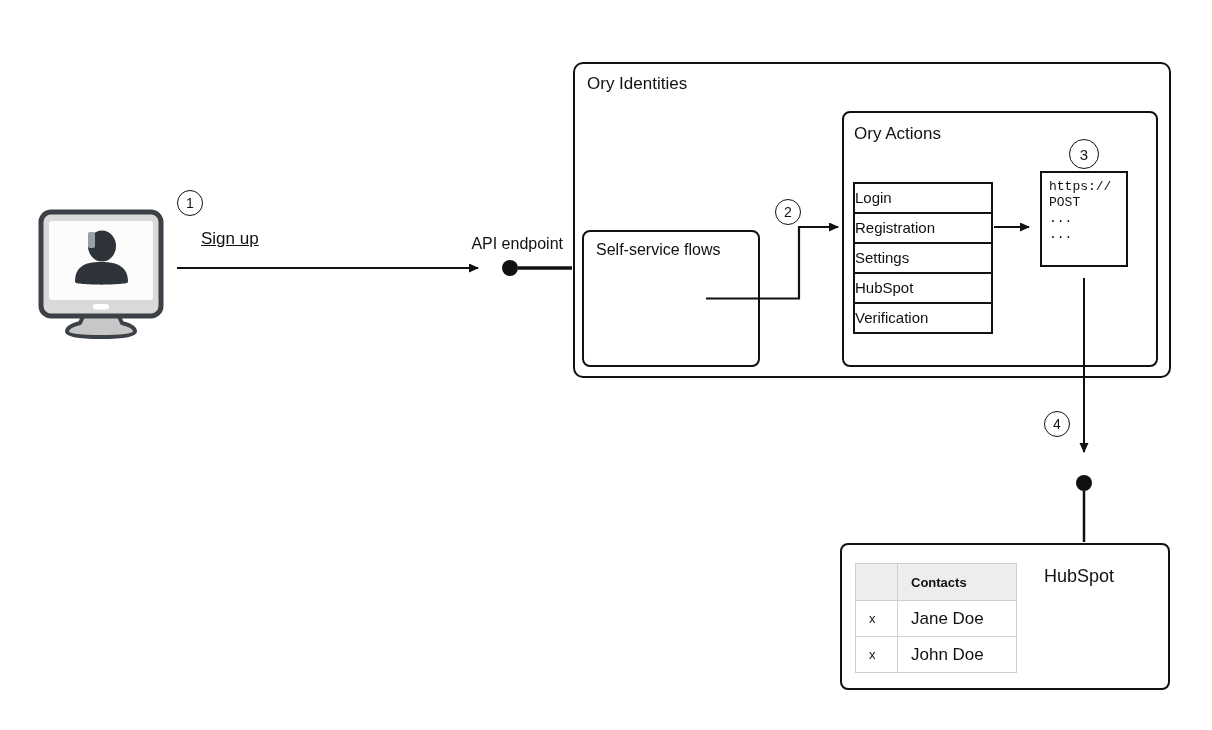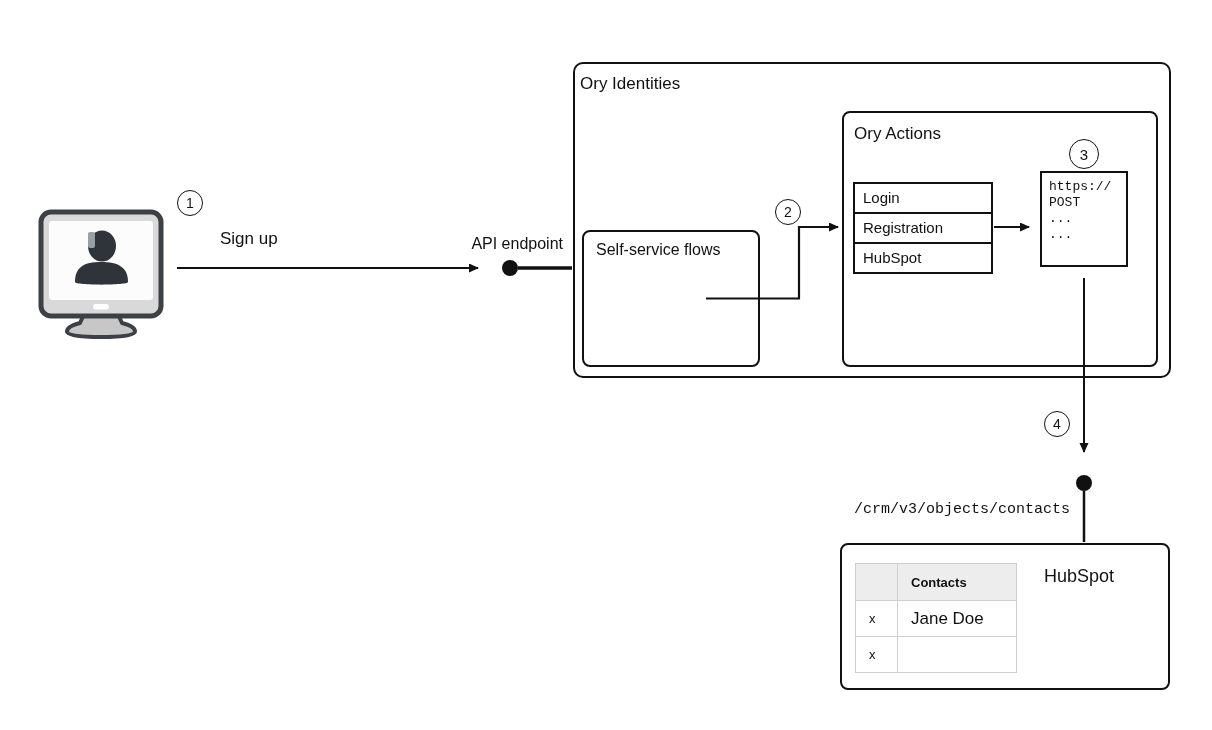--- a/index.html
+++ b/index.html
@@ -16,21 +16,21 @@
     font-size:14px;z-index:6;box-sizing:border-box;
   }
   .badge.lg{width:30px;height:30px;font-size:15px;}
   .label{position:absolute;font-size:17px;white-space:nowrap;z-index:5;}
   .mono{font-family:"Liberation Mono","DejaVu Sans Mono",monospace;}
   .flows{
     position:absolute;left:853px;top:182px;width:140px;border:2px solid #111;
     background:#fff;box-sizing:border-box;z-index:5;
   }
   .flow-row{
-    height:28px;line-height:28px;padding-left:8px;font-size:15px;
+    height:28px;line-height:28px;padding-left:0;font-size:15px;
     border-bottom:2px solid #111;white-space:nowrap;background:#fff;
   }
   .flow-row:last-child{border-bottom:none;}
   .codebox{
     position:absolute;left:1040px;top:171px;width:88px;height:96px;
     border:2.5px solid #111;background:#fff;box-sizing:border-box;z-index:5;
     padding:6px 0 0 7px;
   }
   .code-line{font-family:"Liberation Mono","DejaVu Sans Mono",monospace;font-size:13px;line-height:16px;white-space:pre;}
   .crm{position:absolute;left:840px;top:501px;width:230px;text-align:right;font-size:15px;z-index:5;}
@@ -47,37 +47,39 @@
   .c2{flex:1;padding-left:13px;}
   .crow.head .c2{font-weight:bold;font-size:13px;}
   .icon-wrap{position:absolute;left:36px;top:206px;z-index:5;}
 </style>
 </head>
 <body>
 
 <div class="canvas">
 
   <div class="box" style="left:573px;top:62px;width:598px;height:316px;">
-    <div class="box-title" style="padding:10px 0 0 5px;">Ory Identities</div>
+    <div class="box-title" style="padding:10px 0 0 12px;">Ory Identities</div>
   </div>
 
   <div class="box" style="left:582px;top:230px;width:178px;height:137px;border-radius:8px;">
     <div class="box-title" style="padding:9px 0 0 12px;font-size:16px;">Self-service flows</div>
   </div>
 
   <div class="box" style="left:842px;top:111px;width:316px;height:256px;border-radius:8px;">
     <div class="box-title" style="padding:11px 0 0 10px;">Ory Actions</div>
   </div>
 
   <div class="box" style="left:840px;top:543px;width:330px;height:147px;border-radius:8px;"></div>
 
   <div class="flows">
     <div class="flow-row">Login</div>
     <div class="flow-row">Registration</div>
+    <div class="flow-row">Settings</div>
     <div class="flow-row">HubSpot</div>
+    <div class="flow-row">Verification</div>
   </div>
 
   <div class="codebox">
     <div class="code-line">https://</div>
     <div class="code-line">POST</div>
     <div class="code-line">...</div>
     <div class="code-line">...</div>
   </div>
 
   <div class="hs-title">HubSpot</div>
@@ -85,26 +87,26 @@
     <div class="crow head">
       <div class="ccell c1"></div>
       <div class="ccell c2">Contacts</div>
     </div>
     <div class="crow">
       <div class="ccell c1">x</div>
       <div class="ccell c2">Jane Doe</div>
     </div>
     <div class="crow">
       <div class="ccell c1">x</div>
+      <div class="ccell c2">John Doe</div>
     </div>
   </div>
 
-  <div class="label" style="left:220px;top:229px;">Sign up</div>
+  <div class="label" style="left:201px;top:229px;text-decoration:underline;">Sign up</div>
   <div class="label" style="left:445px;top:235px;width:118px;text-align:right;font-size:16px;">API endpoint</div>
-  <div class="crm mono">/crm/v3/objects/contacts</div>
 
   <div class="badge" style="left:177px;top:190px;">1</div>
   <div class="badge" style="left:775px;top:199px;">2</div>
   <div class="badge lg" style="left:1069px;top:139px;">3</div>
   <div class="badge" style="left:1044px;top:411px;">4</div>
 
   <div class="icon-wrap">
     <svg width="130" height="134" viewBox="0 0 130 134">
       <path d="M49,106 L81,106 L86,117 C94,119 99,122 99,125.5 C99,130 82,131 65,131 C48,131 31,130 31,125.5 C31,122 36,119 44,117 Z" fill="#c7c7c7" stroke="#3c4147" stroke-width="4" stroke-linejoin="round"></path>
       <rect x="5" y="6" width="120" height="104" rx="10" fill="#d9d9d9" stroke="#3c4147" stroke-width="5"></rect>

